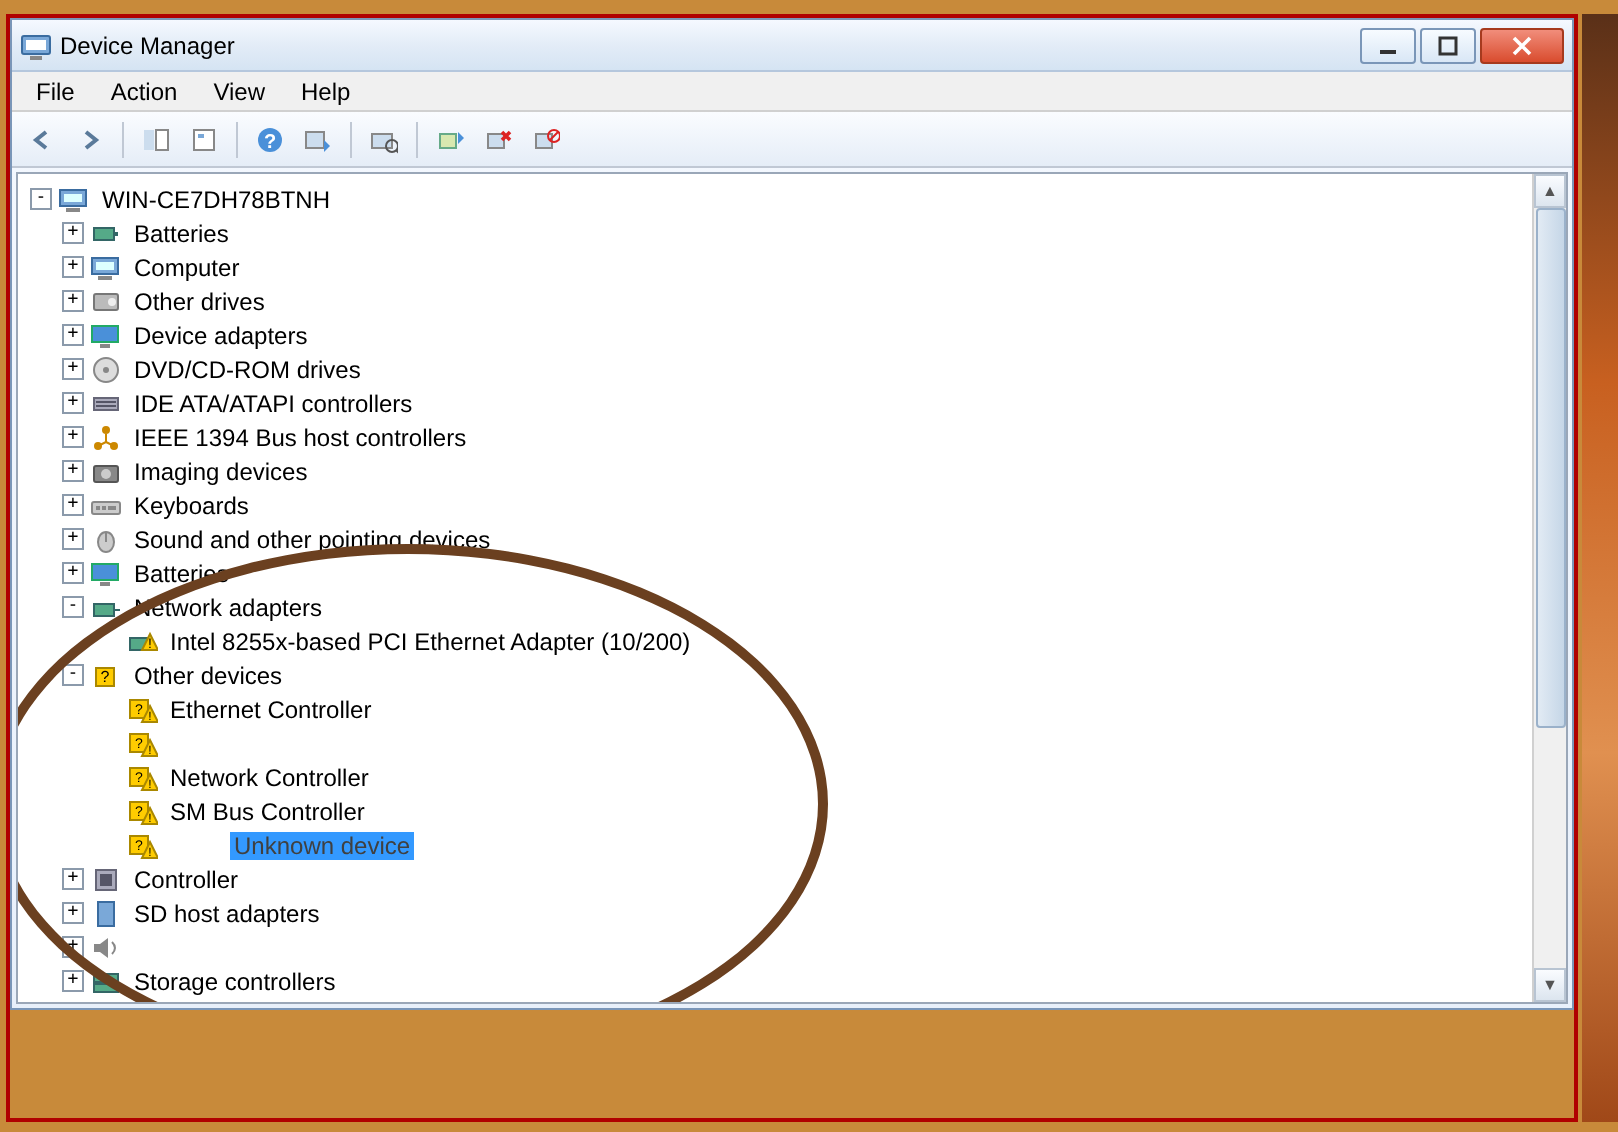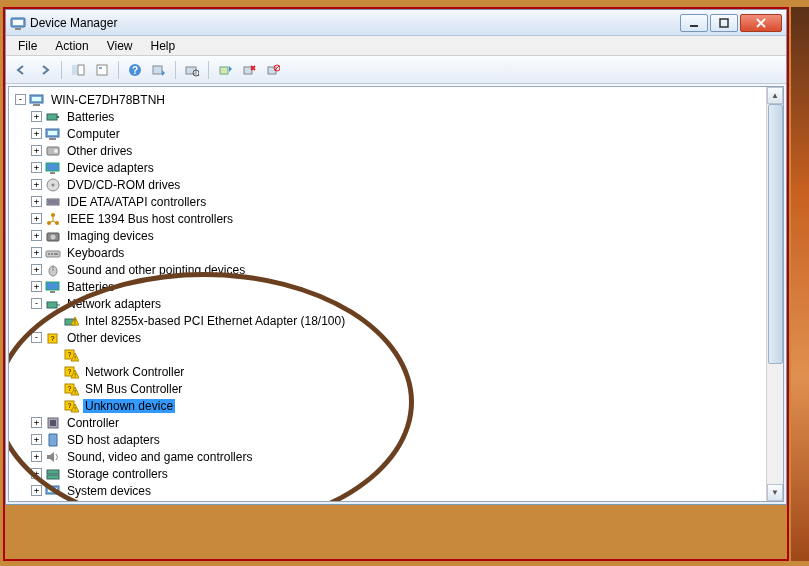--- a/index.html
+++ b/index.html
@@ -144,21 +144,22 @@
   }
   .expando.none { border: none; background: none; }
   .node-icon {
     width: 16px; height: 16px;
     margin-right: 4px;
     display: flex; align-items: center; justify-content: center;
   }
   .node-label { padding: 0 2px; }
   .node-label.selected {
     background: #3399ff;
-    color: #000000;
+    color: #404040;
+    margin-left: 32px;
   }
   .indent { display: inline-block; }
   .annot-circle {
     position: absolute;
     border: 5px solid #6b4020;
     border-radius: 50%;
     pointer-events: none;
     z-index: 5;
   }
   svg { display: block; }
@@ -449,21 +450,21 @@
       <div class="node">
         <span class="indent" style="width:34px"></span>
         <span class="expando none"></span>
         <span class="node-icon">
             <svg width="16" height="16">
               <rect x="2" y="6" width="10" height="6" fill="#5a8" stroke="#366"></rect>
               <polygon points="12,4 16,12 8,12" fill="#fc0" stroke="#a80"></polygon>
               <text x="12" y="11" text-anchor="middle" font-size="7" fill="#000">!</text>
             </svg>
           </span>
-        <span class="node-label">Intel 8255x-based PCI Ethernet Adapter (18/100)</span>
+        <span class="node-label">Intel 8255x-based PCI Ethernet Adapter (10/200)</span>
       </div>
 
       <div class="node">
         <span class="indent" style="width:16px"></span>
         <span class="expando">-</span>
         <span class="node-icon">
             <svg width="16" height="16">
               <rect x="3" y="4" width="9" height="9" fill="#fc0" stroke="#a80"></rect>
               <text x="7.5" y="11" text-anchor="middle" font-size="8" fill="#000">?</text>
             </svg>
@@ -475,58 +476,71 @@
         <span class="indent" style="width:34px"></span>
         <span class="expando none"></span>
         <span class="node-icon">
             <svg width="16" height="16">
               <rect x="2" y="3" width="9" height="9" fill="#fc0" stroke="#a80"></rect>
               <text x="6.5" y="10" text-anchor="middle" font-size="7" fill="#000">?</text>
               <polygon points="12,6 16,14 8,14" fill="#fc0" stroke="#a80"></polygon>
               <text x="12" y="13" text-anchor="middle" font-size="6" fill="#000">!</text>
             </svg>
           </span>
+        <span class="node-label">Ethernet Controller</span>
       </div>
       <div class="node">
         <span class="indent" style="width:34px"></span>
         <span class="expando none"></span>
         <span class="node-icon">
             <svg width="16" height="16">
               <rect x="2" y="3" width="9" height="9" fill="#fc0" stroke="#a80"></rect>
               <text x="6.5" y="10" text-anchor="middle" font-size="7" fill="#000">?</text>
               <polygon points="12,6 16,14 8,14" fill="#fc0" stroke="#a80"></polygon>
               <text x="12" y="13" text-anchor="middle" font-size="6" fill="#000">!</text>
             </svg>
           </span>
-        <span class="node-label">Network Controller</span>
       </div>
       <div class="node">
         <span class="indent" style="width:34px"></span>
         <span class="expando none"></span>
         <span class="node-icon">
             <svg width="16" height="16">
               <rect x="2" y="3" width="9" height="9" fill="#fc0" stroke="#a80"></rect>
               <text x="6.5" y="10" text-anchor="middle" font-size="7" fill="#000">?</text>
               <polygon points="12,6 16,14 8,14" fill="#fc0" stroke="#a80"></polygon>
               <text x="12" y="13" text-anchor="middle" font-size="6" fill="#000">!</text>
             </svg>
           </span>
-        <span class="node-label">SM Bus Controller</span>
+        <span class="node-label">Network Controller</span>
       </div>
       <div class="node">
         <span class="indent" style="width:34px"></span>
         <span class="expando none"></span>
         <span class="node-icon">
             <svg width="16" height="16">
               <rect x="2" y="3" width="9" height="9" fill="#fc0" stroke="#a80"></rect>
               <text x="6.5" y="10" text-anchor="middle" font-size="7" fill="#000">?</text>
               <polygon points="12,6 16,14 8,14" fill="#fc0" stroke="#a80"></polygon>
               <text x="12" y="13" text-anchor="middle" font-size="6" fill="#000">!</text>
             </svg>
           </span>
+        <span class="node-label">SM Bus Controller</span>
+      </div>
+      <div class="node">
+        <span class="indent" style="width:34px"></span>
+        <span class="expando none"></span>
+        <span class="node-icon">
+            <svg width="16" height="16">
+              <rect x="2" y="3" width="9" height="9" fill="#fc0" stroke="#a80"></rect>
+              <text x="6.5" y="10" text-anchor="middle" font-size="7" fill="#000">?</text>
+              <polygon points="12,6 16,14 8,14" fill="#fc0" stroke="#a80"></polygon>
+              <text x="12" y="13" text-anchor="middle" font-size="6" fill="#000">!</text>
+            </svg>
+          </span>
         <span class="node-label selected">Unknown device</span>
       </div>
 
       <div class="node">
         <span class="indent" style="width:16px"></span>
         <span class="expando">+</span>
         <span class="node-icon">
             <svg width="16" height="16">
               <rect x="3" y="3" width="10" height="10" fill="#aab" stroke="#667"></rect>
               <rect x="5" y="5" width="6" height="6" fill="#556"></rect>
@@ -548,21 +562,20 @@
 
       <div class="node">
         <span class="indent" style="width:16px"></span>
         <span class="expando">+</span>
         <span class="node-icon">
             <svg width="16" height="16">
               <path d="M2 6 L5 6 L9 3 L9 13 L5 10 L2 10 Z" fill="#888"></path>
               <path d="M11 5 Q14 8 11 11" fill="none" stroke="#888"></path>
             </svg>
           </span>
-        <span class="node-label">Sound, video and game controllers</span>
       </div>
 
       <div class="node">
         <span class="indent" style="width:16px"></span>
         <span class="expando">+</span>
         <span class="node-icon">
             <svg width="16" height="16">
               <rect x="2" y="4" width="12" height="4" fill="#5a8" stroke="#366"></rect>
               <rect x="2" y="9" width="12" height="4" fill="#5a8" stroke="#366"></rect>
             </svg>

